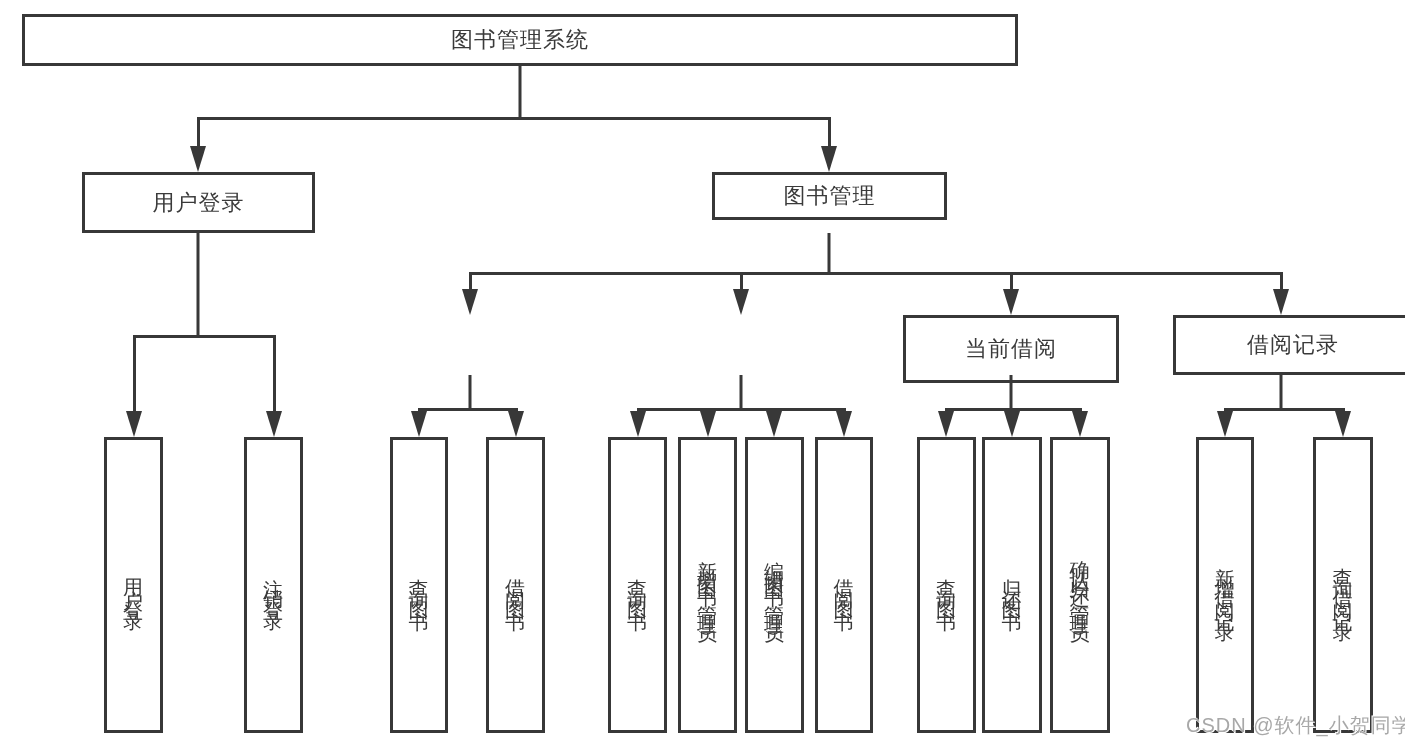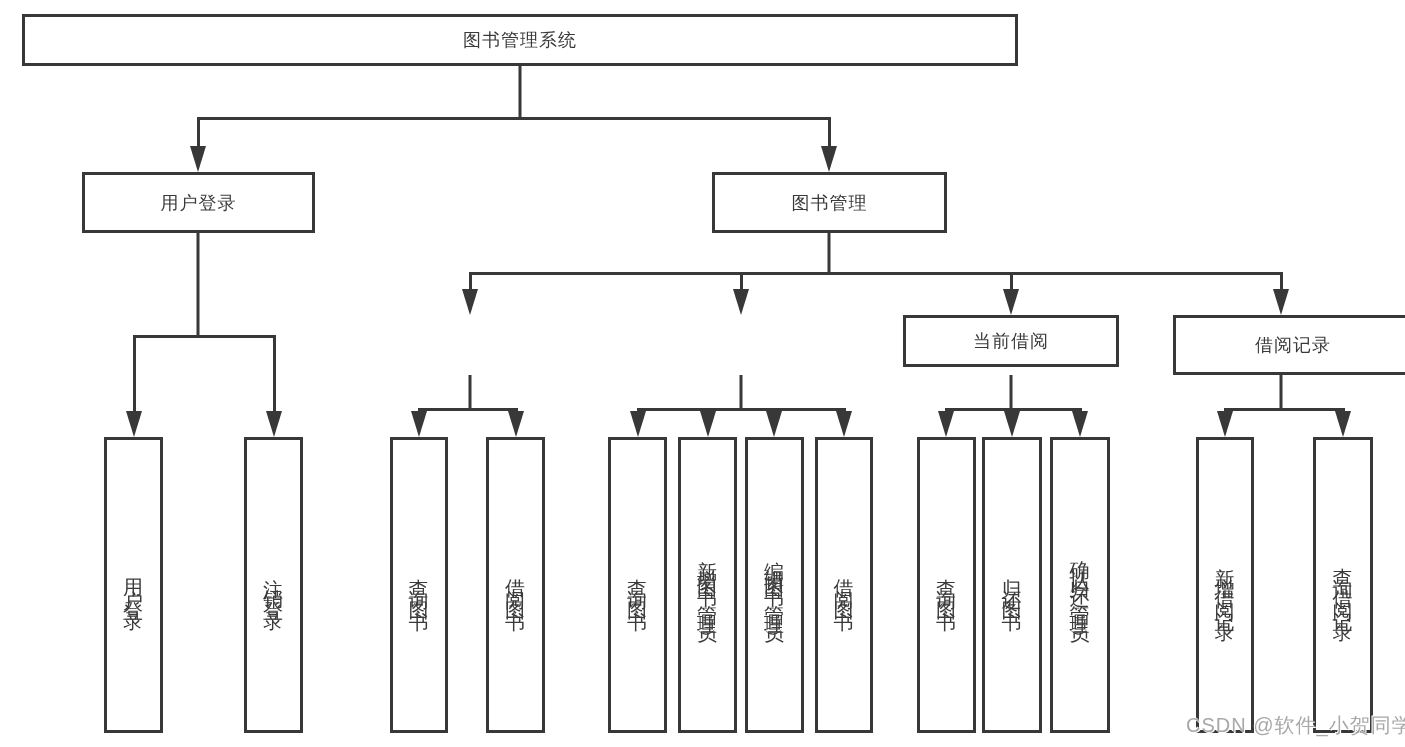--- a/index.html
+++ b/index.html
@@ -17,21 +17,21 @@
     color:var(--text);
   }
   .stage{position:relative;width:1405px;height:747px;}
   .box{
     position:absolute;box-sizing:border-box;
     border:3px solid var(--line);
     background:var(--box-bg);
     display:flex;align-items:center;justify-content:center;
   }
   .hlabel{
-    font-size:18px;letter-spacing:1px;white-space:nowrap;
+    font-size:22px;letter-spacing:1px;white-space:nowrap;
   }
   .vtext{
     writing-mode:vertical-rl;text-orientation:mixed;
     font-size:20px;letter-spacing:11px;line-height:1;
     white-space:nowrap;
   }
   .vline{
     position:absolute;width:3px;background:var(--line);
     transform:translateX(-50%);
   }
@@ -68,37 +68,37 @@
   </div>
 
   <div class="vline" style="left:520px;top:66px;height:51px"></div>
   <div class="hline" style="left:197px;top:117px;width:634px"></div>
   <div class="drop" style="left:198px;top:117px;height:55px"></div>
   <div class="drop" style="left:829px;top:117px;height:55px"></div>
 
   <div class="box" style="left:82px;top:172px;width:233px;height:61px">
     <span class="hlabel">用户登录</span>
   </div>
-  <div class="box" style="left:712px;top:172px;width:235px;height:61px">
+  <div class="box" style="left:712px;top:172px;width:235px;height:48px">
     <span class="hlabel">图书管理</span>
   </div>
 
   <div class="vline" style="left:198px;top:233px;height:102px"></div>
   <div class="hline" style="left:133px;top:335px;width:143px"></div>
   <div class="drop" style="left:134px;top:335px;height:102px"></div>
   <div class="drop" style="left:274px;top:335px;height:102px"></div>
 
   <div class="vline" style="left:829px;top:233px;height:39px"></div>
   <div class="hline" style="left:469px;top:272px;width:814px"></div>
   <div class="drop" style="left:470px;top:272px;height:43px"></div>
   <div class="drop" style="left:741px;top:272px;height:43px"></div>
   <div class="drop" style="left:1011px;top:272px;height:43px"></div>
   <div class="drop" style="left:1281px;top:272px;height:43px"></div>
 
-  <div class="box" style="left:903px;top:315px;width:216px;height:52px">
+  <div class="box" style="left:903px;top:315px;width:216px;height:68px">
     <span class="hlabel">当前借阅</span>
   </div>
   <div class="box" style="left:1173px;top:315px;width:240px;height:60px">
     <span class="hlabel">借阅记录</span>
   </div>
 
   <div class="vline" style="left:470px;top:375px;height:33px"></div>
   <div class="hline" style="left:418px;top:408px;width:100px"></div>
   <div class="drop" style="left:419px;top:408px;height:29px"></div>
   <div class="drop" style="left:516px;top:408px;height:29px"></div>

